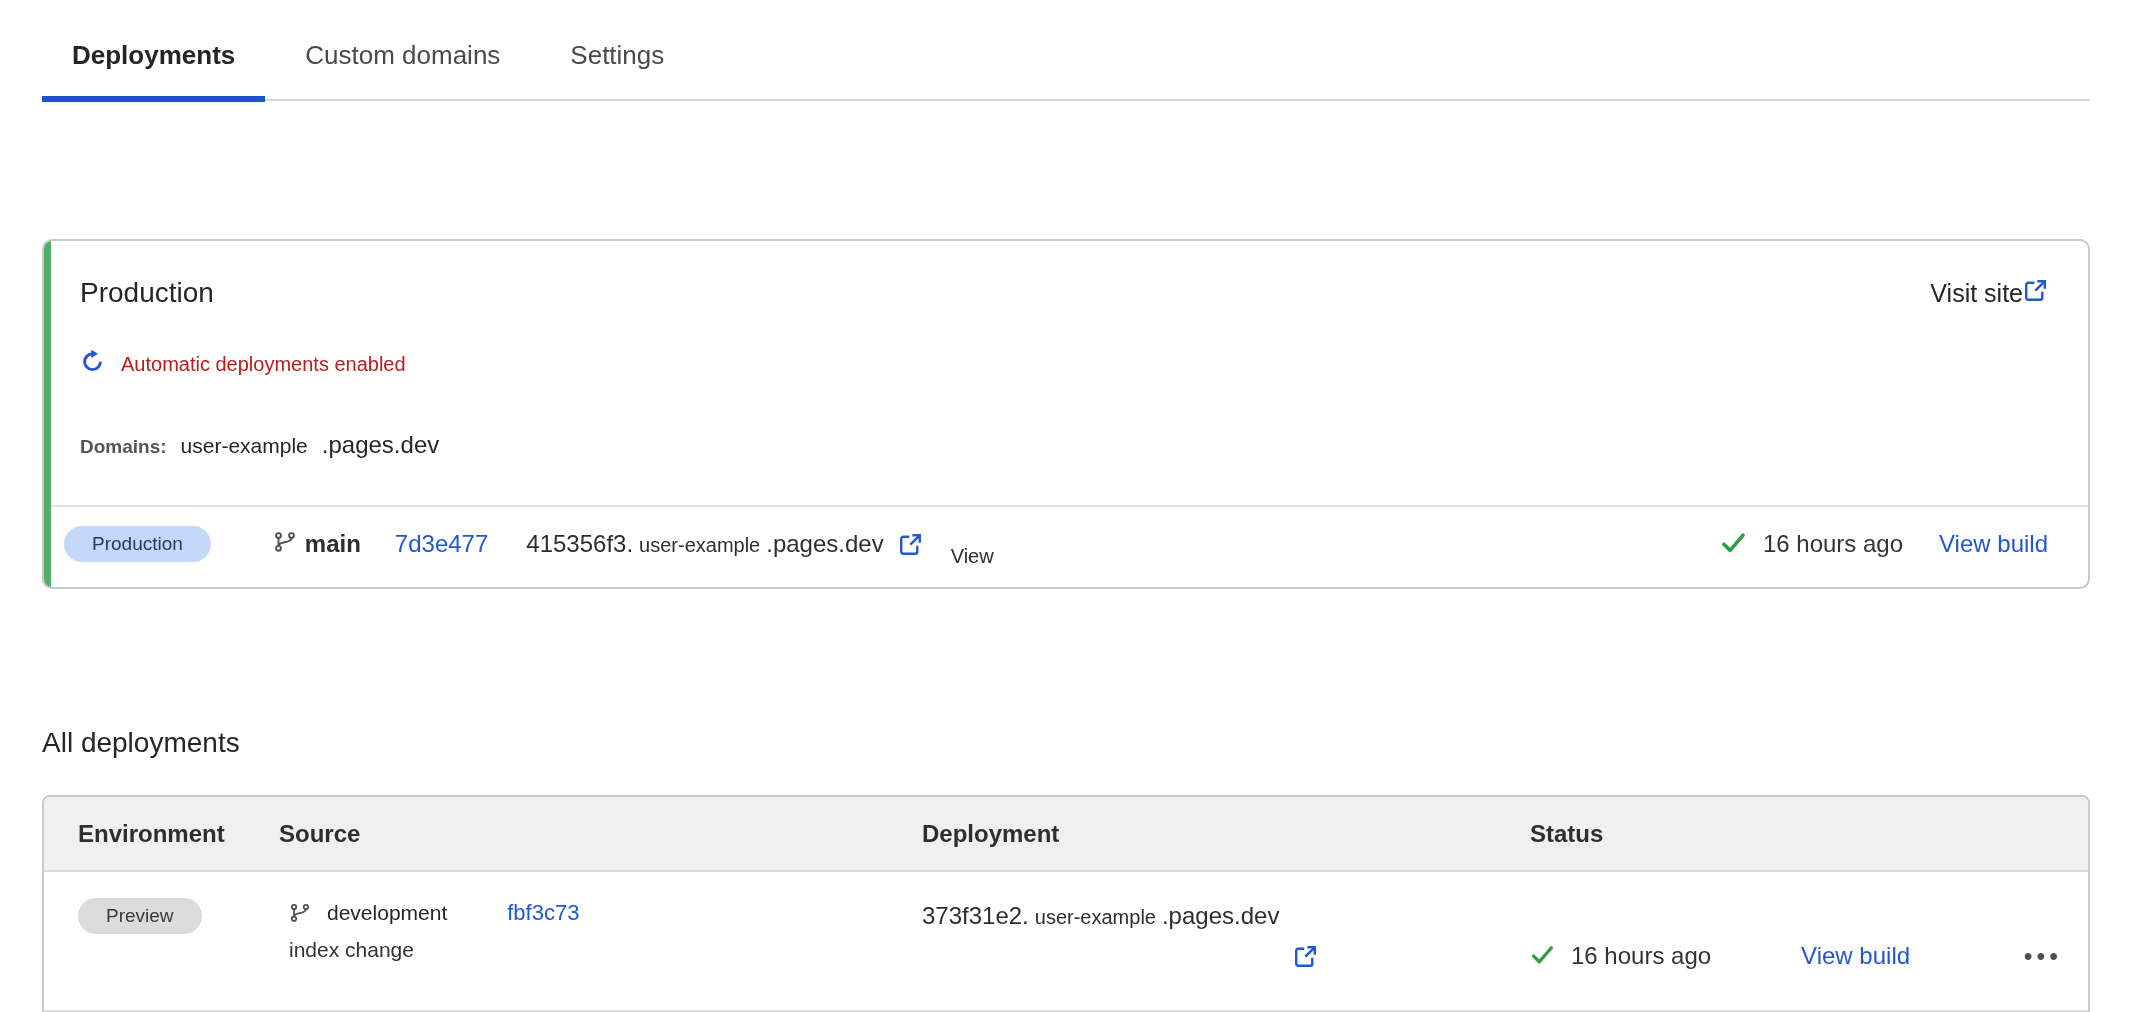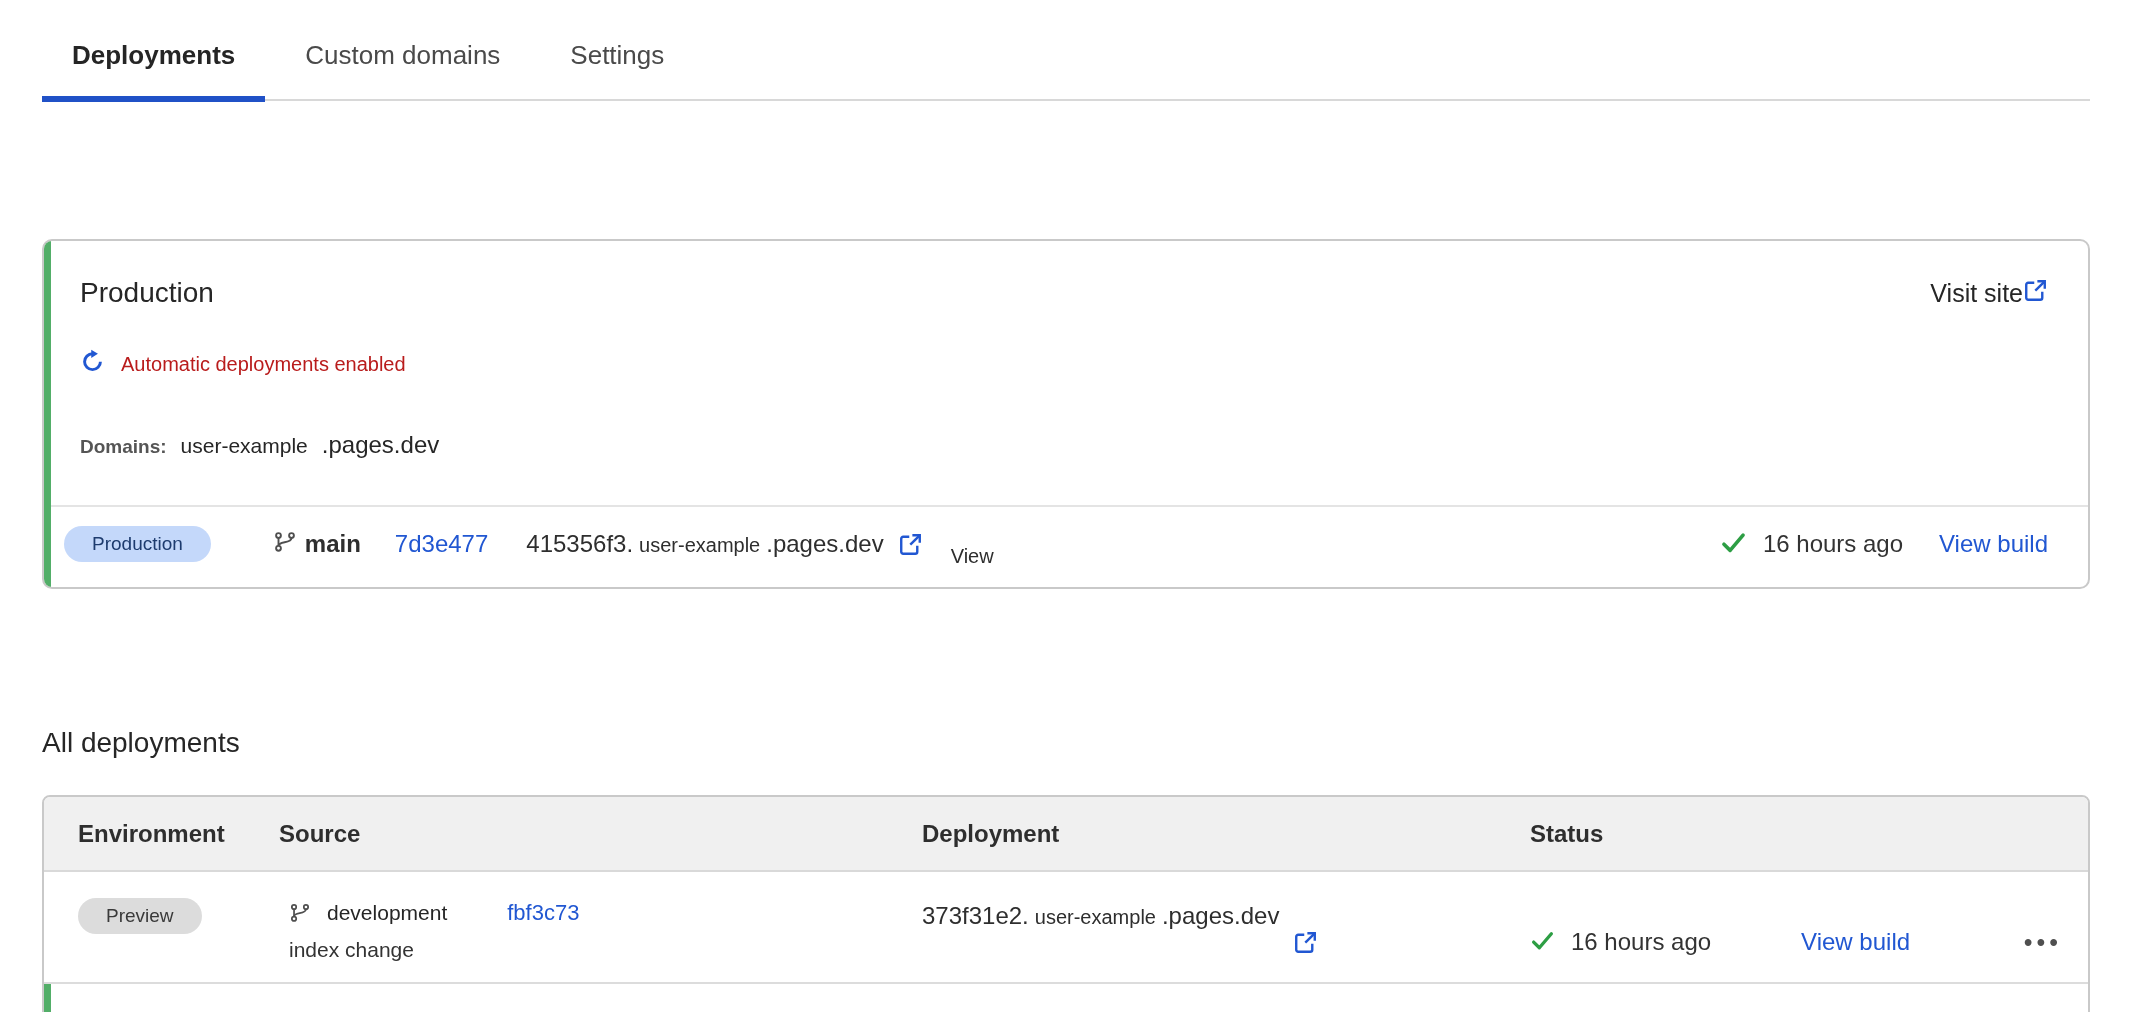--- a/index.html
+++ b/index.html
@@ -145,21 +145,21 @@
   }
   .thead {
     background: #f0f0f0;
     border-bottom: 2px solid #d9d9d9;
     height: 75px;
     align-items: center;
   }
   .th { font-size: 24px; font-weight: 700; color: #2e2e2e; }
 
   .trow {
-    height: 112px;
+    height: 140px;
     border-bottom: 2px solid #dcdcdc;
   }
   .cell-env { padding-top: 26px; }
   .cell-source { padding-top: 28px; }
   .source-line1 { display: flex; align-items: center; }
   .source-branch-icon { margin-left: 10px; line-height: 0; }
   .source-branch { font-size: 21px; color: #262626; margin-left: 16px; }
   .source-commit { font-size: 22px; margin-left: 60px; }
   .source-line2 { font-size: 21px; color: #333; margin-left: 10px; margin-top: 12px; }
 

